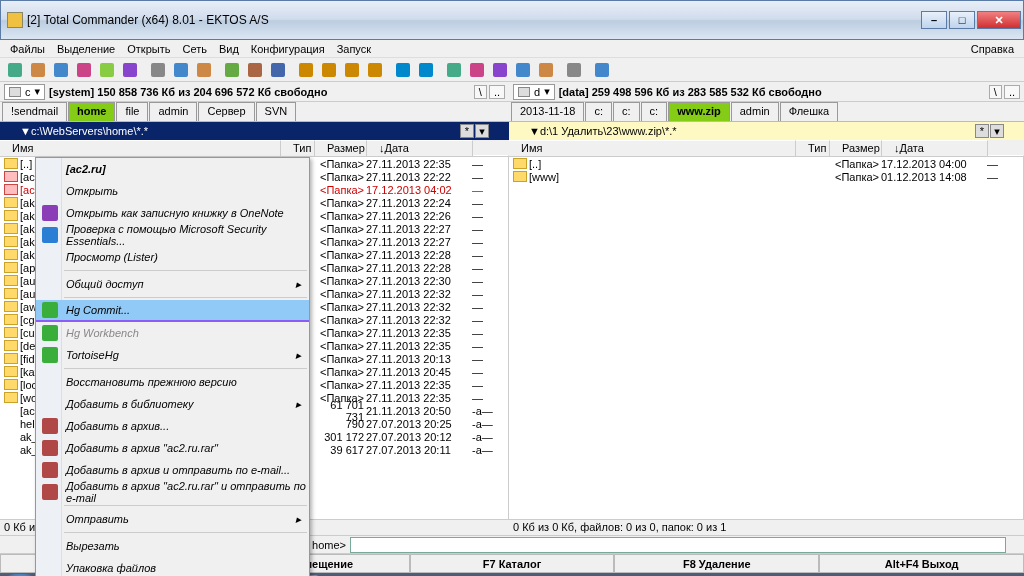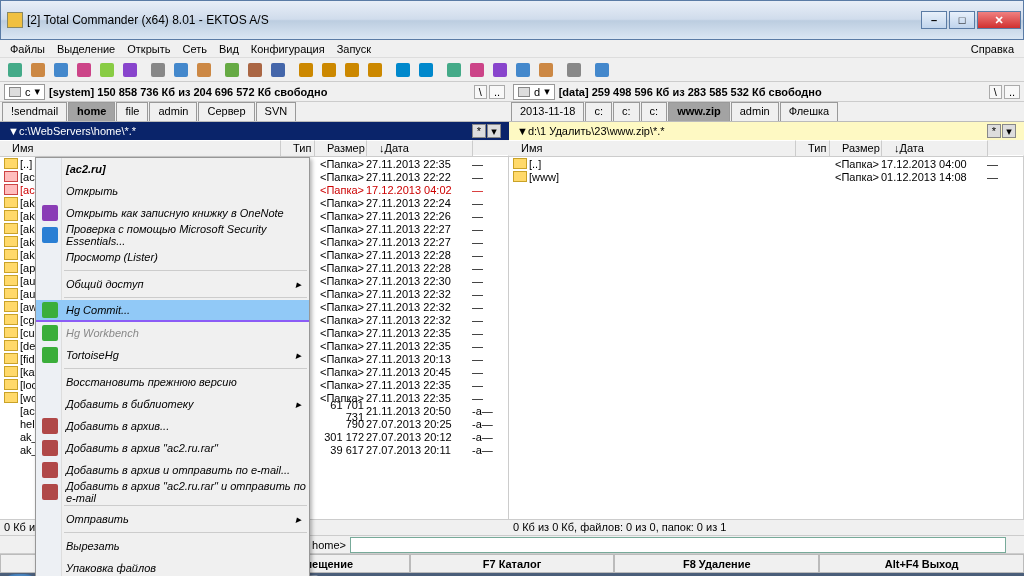--- a/index.html
+++ b/index.html
@@ -30,24 +30,24 @@
 .drivesel { border: 1px solid #999; background: #fff; padding: 0 4px; height: 16px; display: flex; align-items: center; gap: 4px; }
 .drivesel .dicon { width: 12px; height: 10px; background: #ddd; border: 1px solid #888; }
 .dinfo { font-weight: bold; }
 .dnav { margin-left: auto; display: flex; gap: 2px; }
 .dnav span { padding: 0 4px; border: 1px solid #aaa; background: #f8f8f8; }
 
 .tabbar { height: 20px; background: #f0f0f0; display: flex; border-bottom: 1px solid #bbb; }
 .thalf { width: 509px; display: flex; padding-left: 2px; }
 .thalf.right { width: 515px; }
 .tab { padding: 2px 8px; border: 1px solid #999; border-bottom: none; background: #f0f0f0; margin-right: 1px; }
-.tab.active { background: #a3a3a3; font-weight: bold; }
+.tab.active { background: #84cc16; font-weight: bold; }
 
 .pathbar { height: 18px; display: flex; }
-.phalf { width: 509px; background: #0a246a; color: #fff; display: flex; align-items: center; padding: 0 8px; }
+.phalf { width: 509px; background: #0a246a; color: #fff; display: flex; align-items: center; padding: 0 20px; }
 .phalf.inactive { background: #fef9c3; color: #000; }
 .phalf.right { width: 515px; }
 .pbtns { margin-left: auto; display: flex; gap: 1px; }
 .pbtns span { width: 14px; height: 14px; background: #ddd; border: 1px solid #888; color: #000; text-align: center; line-height: 12px; }
 
 .headerbar { height: 17px; display: flex; border-bottom: 1px solid #ccc; }
 .hhalf { width: 509px; display: flex; background: #f0f0f0; }
 .hhalf.right { width: 515px; }
 .hcol { padding: 1px 12px; border-right: 1px solid #ccc; border-top: 1px solid #fff; }
 .hcol.name { flex: 1; }

